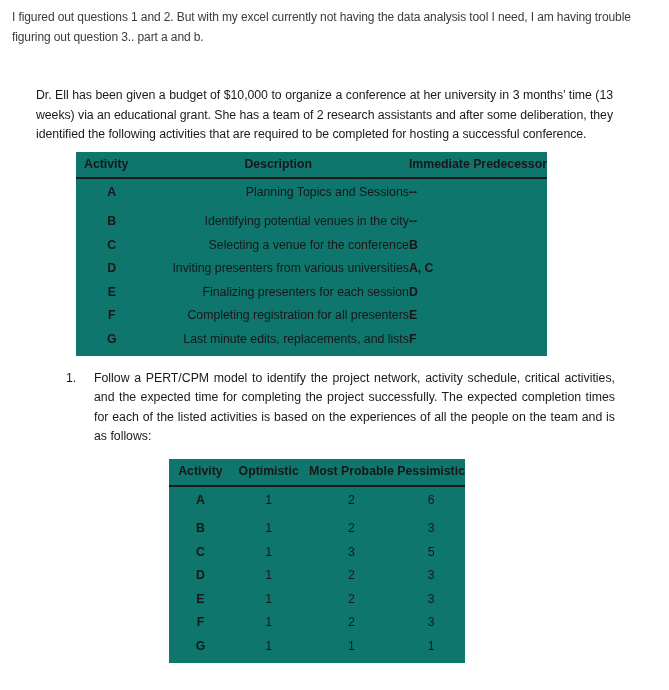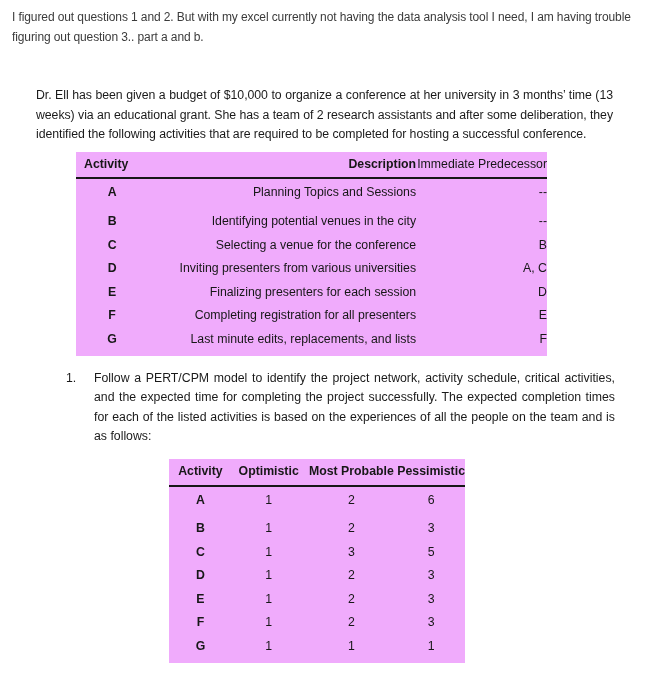--- a/index.html
+++ b/index.html
@@ -40,21 +40,21 @@
   }
 
   .para.p-intro { margin-top: 39px; }
   .para.p-approach { margin-top: 13px; padding-right: 120px; }
 
   
   .tbl-wrap { display: block; }
 
   table.doc-table {
     border-collapse: collapse;
-    background: #f0abfc;
+    background: #0f766e;
     font-size: 12.3px;
     color: #171717;
   }
 
   table.doc-table th {
     font-weight: bold;
     padding: 3px 0 3px 0;
     border-bottom: 2px solid #171717;
     white-space: nowrap;
   }
@@ -65,23 +65,23 @@
   }
 
   
   #table-activities {
     width: 471px;
     margin-left: 54px;
     margin-top: 7px;
   }
   #table-activities .col-act   { width: 66px; text-align: center; font-weight: bold; }
   #table-activities .col-desc  { width: 274px; text-align: right; padding-left: 10px; }
-  #table-activities .col-pred  { width: 131px; text-align: right; font-weight: normal; }
+  #table-activities .col-pred  { width: 131px; text-align: left; font-weight: bold; }
   #table-activities th.col-act  { text-align: left; padding-left: 8px; }
-  #table-activities th.col-desc { text-align: right; padding-left: 0; }
+  #table-activities th.col-desc { text-align: center; padding-left: 0; }
   #table-activities tr.first-row td { padding-bottom: 7px; padding-top: 4px; }
   #table-activities tr.last-row td { padding-bottom: 6px; }
 
   
   #table-times {
     width: 296px;
     margin-left: 147px;
     margin-top: 9px;
   }
   #table-times th { text-align: center; }

